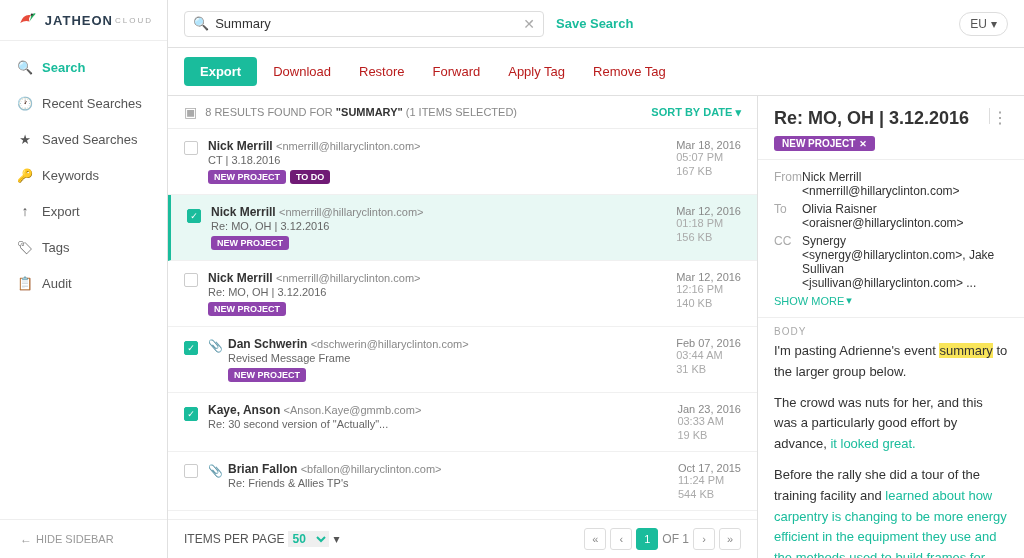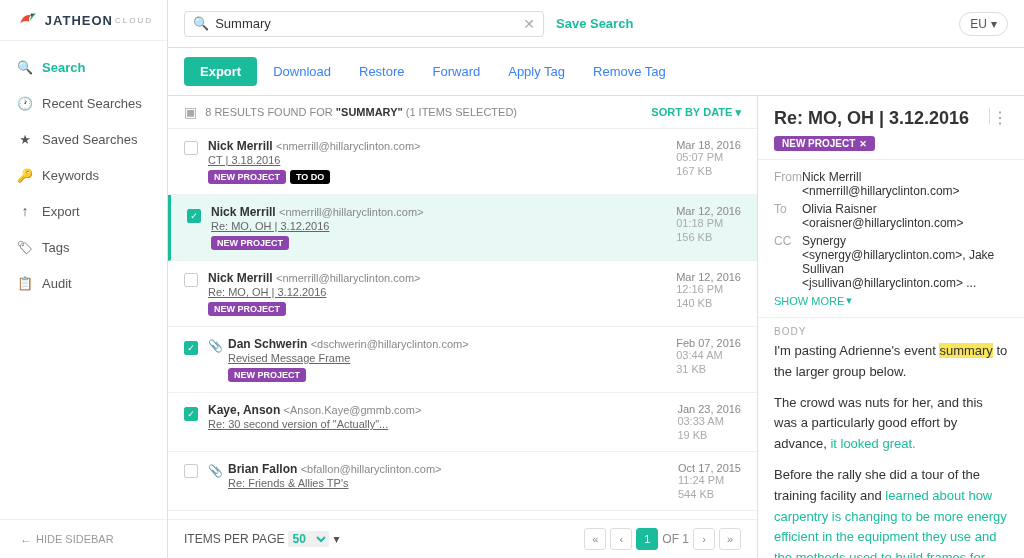--- a/index.html
+++ b/index.html
@@ -23,21 +23,21 @@
     .search-box { display: flex; align-items: center; border: 1px solid #ddd; border-radius: 4px; padding: 4px 8px; flex: 1; max-width: 360px; background: #fff; }
     .search-input { border: none; outline: none; font-size: 13px; color: #333; width: 100%; }
     .search-clear { color: #aaa; cursor: pointer; font-size: 14px; margin-left: 4px; }
     .save-search-btn { color: #1abc9c; font-weight: 600; font-size: 13px; cursor: pointer; }
     .topbar-right { margin-left: auto; }
     .eu-btn { border: 1px solid #ddd; border-radius: 12px; padding: 4px 10px; font-size: 12px; color: #555; cursor: pointer; display: flex; align-items: center; gap: 4px; }
 
     
     .toolbar { height: 48px; background: #fff; border-bottom: 1px solid #e0e0e0; display: flex; align-items: center; padding: 0 16px; gap: 4px; }
     .btn-export { background: #1abc9c; color: #fff; border: none; border-radius: 4px; padding: 7px 16px; font-size: 13px; font-weight: 600; cursor: pointer; }
-    .btn-toolbar { background: none; border: none; color: #3b82f6; font-size: 13px; cursor: pointer; padding: 7px 12px; }
+    .btn-toolbar { background: none; border: none; color: #b91c1c; font-size: 13px; cursor: pointer; padding: 7px 12px; }
 
     
     .content { flex: 1; display: flex; overflow: hidden; }
 
     
     .email-list { width: 590px; display: flex; flex-direction: column; border-right: 1px solid #e0e0e0; background: #fff; flex-shrink: 0; }
     .list-header { padding: 8px 16px; font-size: 11px; color: #888; border-bottom: 1px solid #eee; display: flex; align-items: center; gap: 8px; }
     .list-header .results-text { flex: 1; }
     .results-text strong { color: #333; }
     .sort-text { color: #555; font-size: 11px; }
@@ -45,25 +45,25 @@
     .email-items { flex: 1; overflow-y: auto; }
     .email-row { display: flex; align-items: flex-start; padding: 10px 16px; border-bottom: 1px solid #f0f0f0; cursor: pointer; background: #fff; }
     .email-row.selected { background: #e8f8f4; border-left: 3px solid #1abc9c; }
     .checkbox-col { width: 24px; flex-shrink: 0; padding-top: 2px; }
     .checkbox { width: 14px; height: 14px; border: 1px solid #ccc; border-radius: 2px; display: inline-flex; align-items: center; justify-content: center; }
     .checkbox.checked { background: #1abc9c; border-color: #1abc9c; color: #fff; font-size: 9px; }
     .attach-icon { width: 16px; margin-right: 4px; color: #aaa; font-size: 12px; }
     .email-body { flex: 1; min-width: 0; }
     .email-from { font-weight: 600; font-size: 12px; color: #333; white-space: nowrap; overflow: hidden; text-overflow: ellipsis; }
     .email-from span { font-weight: 400; color: #888; font-size: 11px; }
-    .email-subject { font-size: 11px; color: #666; margin-top: 1px; text-decoration: underline; }
+    .email-subject { font-size: 11px; color: #666; margin-top: 1px; }
     .email-tags { display: flex; gap: 4px; margin-top: 4px; flex-wrap: wrap; }
     .tag { font-size: 9px; font-weight: 700; padding: 2px 6px; border-radius: 3px; text-transform: uppercase; }
     .tag-new-project { background: #8e44ad; color: #fff; }
-    .tag-to-do { background: #000000; color: #fff; }
+    .tag-to-do { background: #701a75; color: #fff; }
     .email-meta { text-align: left; flex-shrink: 0; padding-left: 8px; }
     .email-date { font-size: 11px; color: #888; }
     .email-time { font-size: 11px; color: #aaa; }
     .email-size { font-size: 11px; color: #aaa; margin-top: 2px; }
     .list-footer { padding: 8px 16px; border-top: 1px solid #eee; display: flex; align-items: center; gap: 8px; font-size: 12px; color: #555; }
     .items-per-page { display: flex; align-items: center; gap: 4px; }
     .items-per-page select { border: none; font-size: 12px; color: #1abc9c; font-weight: 600; cursor: pointer; outline: none; }
     .pagination { display: flex; align-items: center; gap: 4px; margin-left: auto; }
     .page-btn { width: 22px; height: 22px; border: 1px solid #ddd; border-radius: 3px; display: flex; align-items: center; justify-content: center; font-size: 11px; cursor: pointer; color: #888; }
     .page-btn.active { background: #1abc9c; color: #fff; border-color: #1abc9c; }

